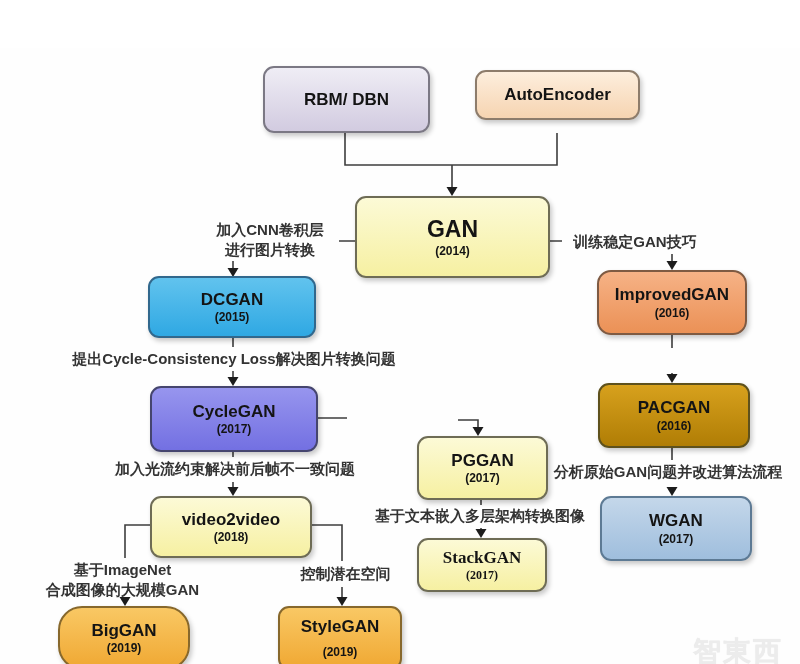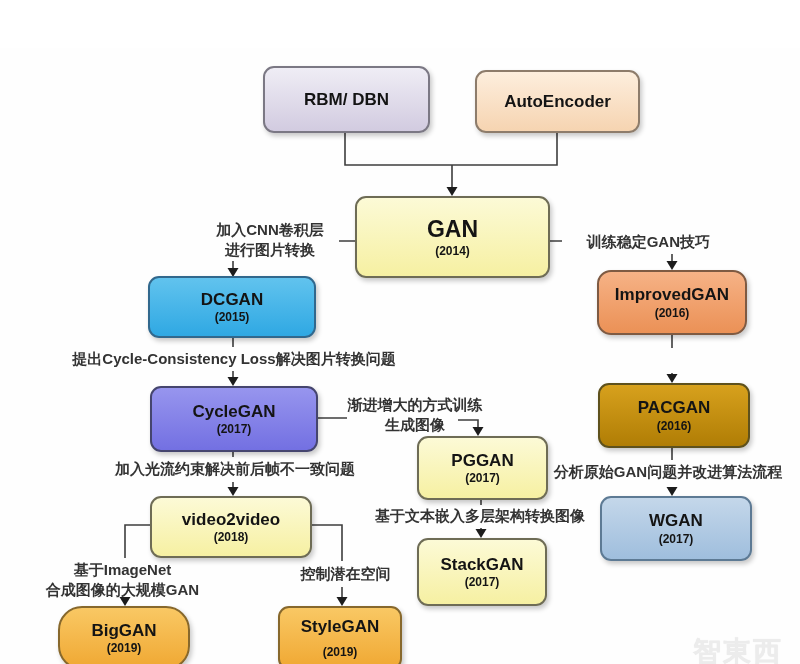--- a/index.html
+++ b/index.html
@@ -13,41 +13,41 @@
   .node{
     position:absolute;display:flex;flex-direction:column;align-items:center;justify-content:center;
     border:2px solid #55524e;border-radius:11px;box-sizing:border-box;
     box-shadow:2px 3px 5px rgba(0,0,0,.22);
     text-align:center;color:#141414;line-height:1.25;
   }
   .node .nm{font-weight:bold;font-size:17px;}
   .node .yr{font-weight:bold;font-size:12px;}
 
   .p-rbm        {left:263px;top:18px; width:167px;height:67px;background:linear-gradient(180deg,#efedf5 0%,#d2cbe0 100%);border-color:#7b7884;}
-  .p-autoenc    {left:475px;top:22px; width:165px;height:63px;background:linear-gradient(180deg,#fdeedd 0%,#f6d4b1 100%);border-color:#8d7c6b;}
+  .p-autoenc    {left:475px;top:22px; width:165px;height:50px;background:linear-gradient(180deg,#fdeedd 0%,#f6d4b1 100%);border-color:#8d7c6b;}
   .p-gan        {left:355px;top:148px;width:195px;height:82px;background:linear-gradient(180deg,#fcfad6 0%,#f6f0a2 100%);border-color:#6e6c55;}
   .p-gan .nm{font-size:23px;}
   .p-dcgan      {left:148px;top:228px;width:168px;height:62px;background:linear-gradient(180deg,#61c3ee 0%,#2fa8e3 100%);border-color:#31688d;}
   .p-improved   {left:597px;top:222px;width:150px;height:65px;background:linear-gradient(180deg,#f6b286 0%,#eb9156 100%);border-color:#7e5a42;border-radius:14px;}
   .p-cyclegan   {left:150px;top:338px;width:168px;height:66px;background:linear-gradient(180deg,#9795ee 0%,#7370e2 100%);border-color:#45456e;}
   .p-pacgan     {left:598px;top:335px;width:152px;height:65px;background:linear-gradient(180deg,#d7a11d 0%,#b07d05 100%);border-color:#5e511c;}
   .p-pggan      {left:417px;top:388px;width:131px;height:64px;background:linear-gradient(180deg,#fcfad6 0%,#f6f0a2 100%);border-color:#6e6c55;}
   .p-wgan       {left:600px;top:448px;width:152px;height:65px;background:linear-gradient(180deg,#c4d7ea 0%,#9fbedd 100%);border-color:#5d7a94;}
   .p-v2v        {left:150px;top:448px;width:162px;height:62px;background:linear-gradient(180deg,#fcfad6 0%,#f6f0a2 100%);border-color:#6e6c55;}
-  .p-stackgan   {left:417px;top:490px;width:130px;height:68px;background:linear-gradient(180deg,#fcfad6 0%,#f6f0a2 100%);border-color:#6e6c55;}
+  .p-stackgan   {left:417px;top:490px;width:130px;height:54px;background:linear-gradient(180deg,#fcfad6 0%,#f6f0a2 100%);border-color:#6e6c55;font-family:Liberation Serif, serif;}
   .p-biggan     {left:58px; top:558px;width:132px;height:64px;background:linear-gradient(180deg,#f9c864 0%,#f0a833 100%);border-color:#87682c;border-radius:24px;}
   .p-stylegan   {left:278px;top:558px;width:124px;height:64px;background:linear-gradient(180deg,#f9c864 0%,#f0a833 100%);border-color:#87682c;gap:8px;}
 
   .elabel{
     position:absolute;font-weight:700;color:#333;font-size:15px;line-height:20px;
     text-align:center;white-space:nowrap;
   }
   .two{white-space:pre-line;}
   .l-cnn       {left:200px;top:172px;width:140px;}
-  .l-stable    {left:560px;top:184px;width:150px;text-align:right;}
+  .l-stable    {left:560px;top:184px;width:150px;text-align:center;}
   .l-cycle     {left:58px; top:301px;width:352px;}
   .l-pac       {left:536px;top:303px;width:260px;font-size:14px;}
   .l-prog      {left:345px;top:347px;width:140px;}
   .l-optical   {left:95px; top:411px;width:280px;}
   .l-analyze   {left:540px;top:414px;width:256px;}
   .l-embed     {left:355px;top:458px;width:250px;}
   .l-imagenet  {left:25px; top:512px;width:195px;}
   .l-latent    {left:293px;top:516px;width:105px;}
 
   .watermark{
@@ -162,22 +162,20 @@
 
   <div class="node p-stylegan">
     <span class="nm">StyleGAN</span>
     <span class="yr">(2019)</span>
   </div>
 
   <div class="elabel two l-cnn">加入CNN卷积层
 进行图片转换</div>
   <div class="elabel l-stable">训练稳定GAN技巧</div>
   <div class="elabel l-cycle">提出Cycle-Consistency Loss解决图片转换问题</div>
-  <div class="elabel two l-prog">渐进增大的方式训练
-生成图像</div>
   <div class="elabel l-optical">加入光流约束解决前后帧不一致问题</div>
   <div class="elabel l-analyze">分析原始GAN问题并改进算法流程</div>
   <div class="elabel l-embed">基于文本嵌入多层架构转换图像</div>
   <div class="elabel two l-imagenet">基于ImageNet
 合成图像的大规模GAN</div>
   <div class="elabel l-latent">控制潜在空间</div>
 
   <div class="watermark">
     <div class="wm-logo">智東西</div>
     <div class="wm-domain">zhidx.com</div>

